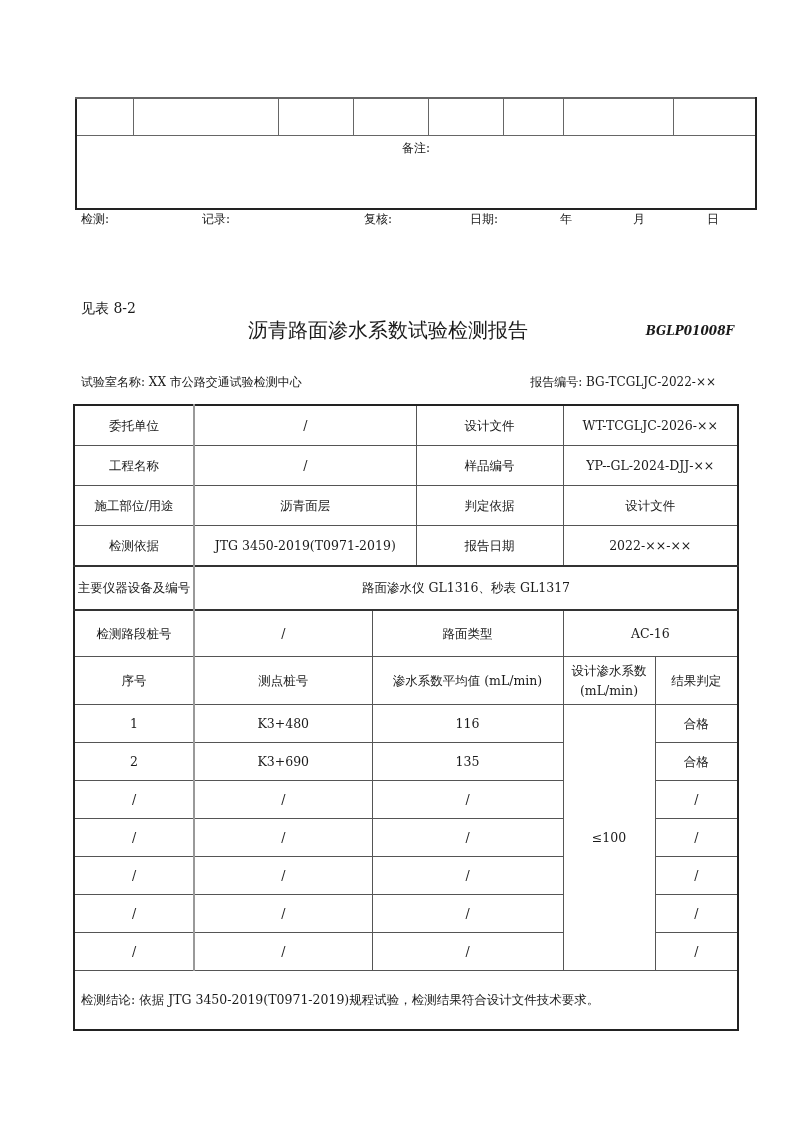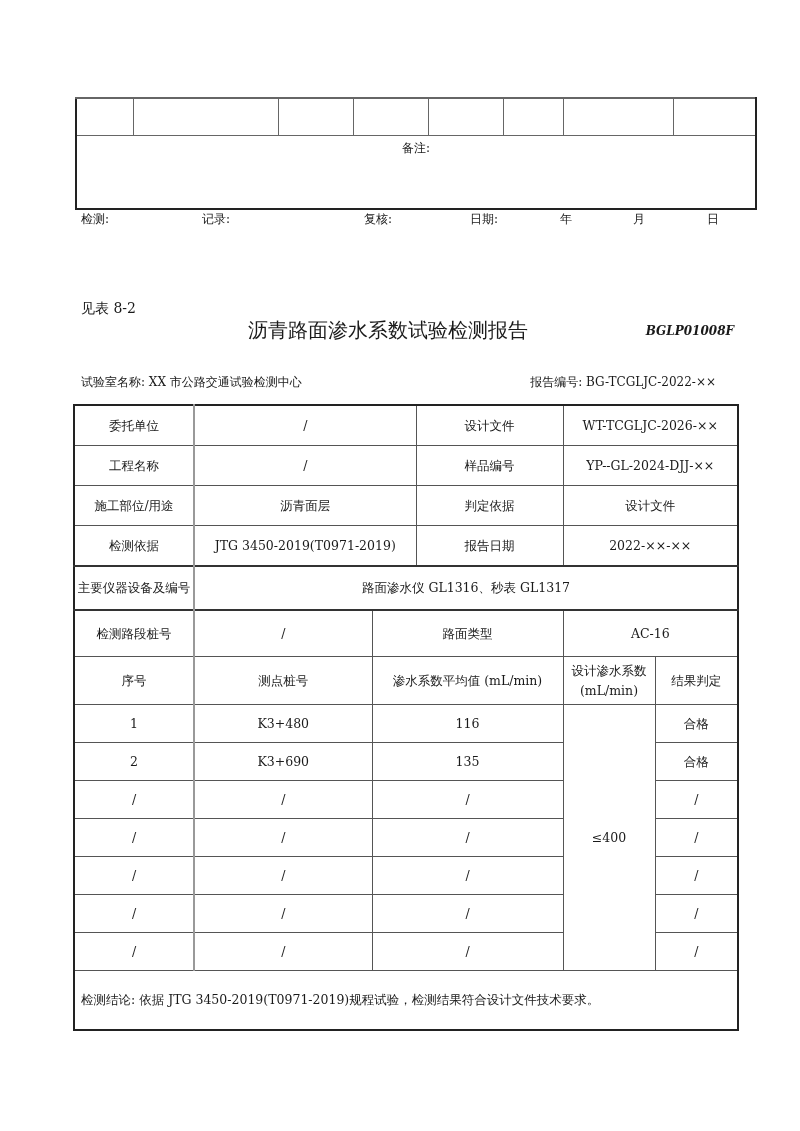--- a/index.html
+++ b/index.html
@@ -132,21 +132,21 @@
     <td>测点桩号</td>
     <td colspan="2">渗水系数平均值 (mL/min)</td>
     <td style="line-height:1.6;">设计渗水系数 (mL/min)</td>
     <td>结果判定</td>
   </tr>
 
   <tr class="h38">
     <td class="leftcol">1</td>
     <td>K3+480</td>
     <td colspan="2">116</td>
-    <td rowspan="7">≤400</td>
+    <td rowspan="7">≤100</td>
     <td>合格</td>
   </tr>
   <tr class="h38">
     <td class="leftcol">2</td>
     <td>K3+690</td>
     <td colspan="2">135</td>
     <td>合格</td>
   </tr>
   <tr class="h38">
     <td class="leftcol">/</td>

